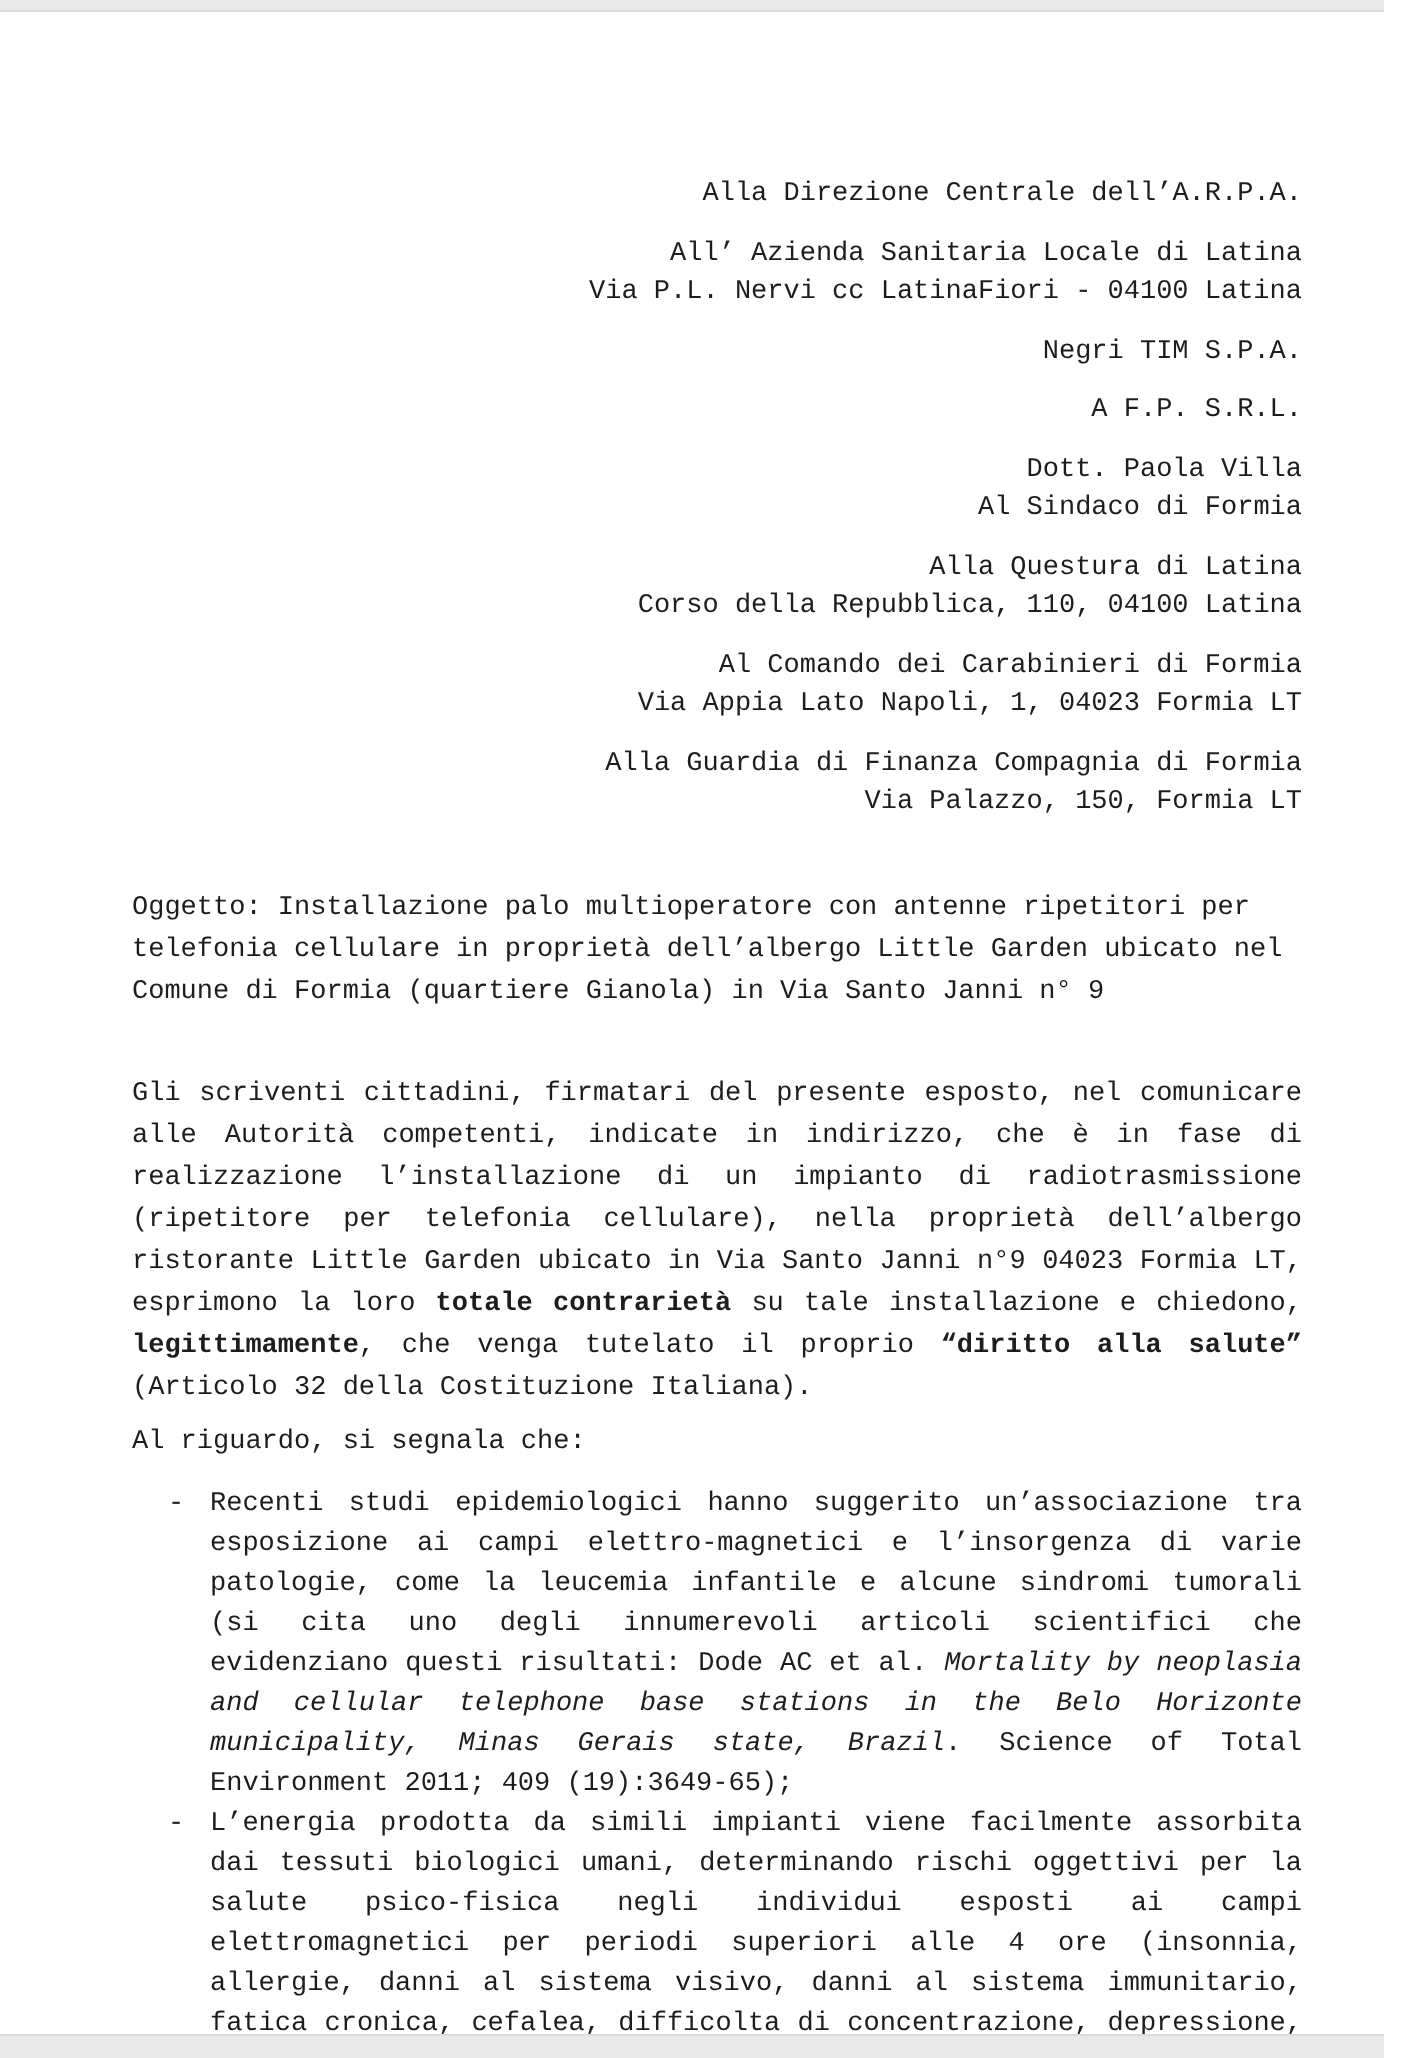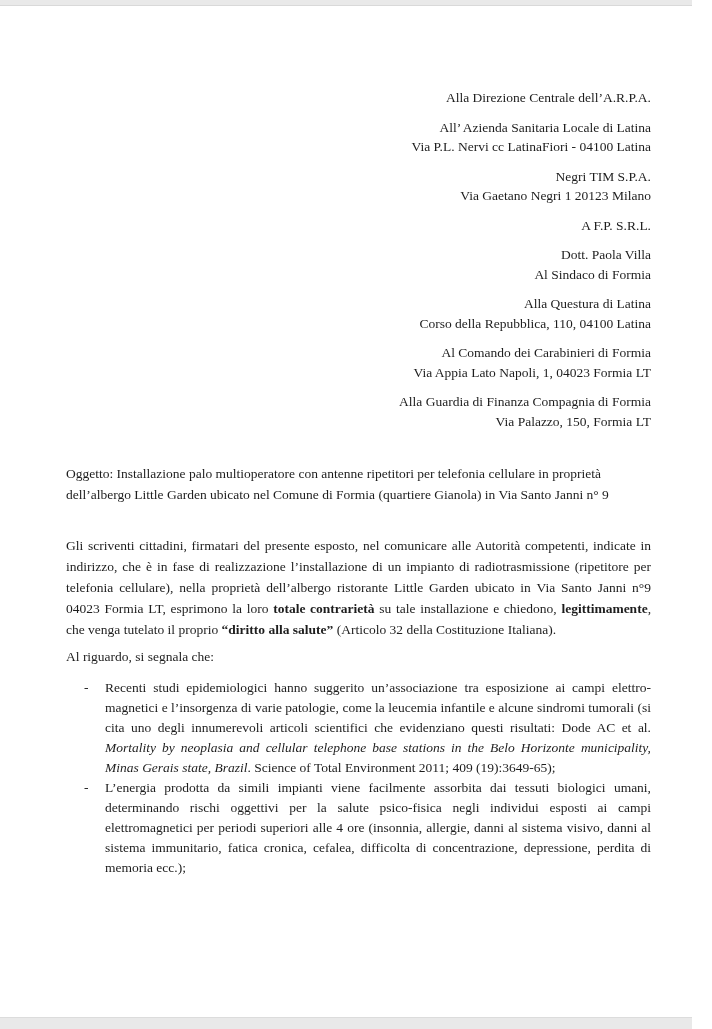--- a/index.html
+++ b/index.html
@@ -2,21 +2,21 @@
 <html><head>
 <meta charset="utf-8">
 <style>
   html, body { margin: 0; padding: 0; background: #ffffff; }
   .page {
     position: relative;
     width: 692px;
     height: 1029px;
     background: #ffffff;
     overflow: hidden;
-    font-family: Liberation Serif, serif;
+    font-family: Liberation Mono, monospace;
     color: #1d1d1d;
   }
   .edge-bar {
     position: absolute;
     left: 0; right: 0;
     background: #e9e9e9;
   }
   .edge-bar.top { top: 0; height: 5px; border-bottom: 1px solid #d9d9d9; }
   .edge-bar.bottom { bottom: 0; height: 11px; border-top: 1px solid #dcdcdc; }
   .content {
@@ -55,21 +55,20 @@
     <div class="recipients">
       <div class="recipient-group">
         <div class="rline">Alla Direzione Centrale dell’A.R.P.A.</div>
       </div>
       <div class="recipient-group">
         <div class="rline">All’ Azienda Sanitaria Locale di Latina</div>
         <div class="rline">Via P.L. Nervi cc LatinaFiori - 04100 Latina</div>
       </div>
       <div class="recipient-group">
         <div class="rline">Negri TIM S.P.A.</div>
-        <div class="rline">Via Gaetano Negri 1 20123 Milano</div>
       </div>
       <div class="recipient-group">
         <div class="rline">A F.P. S.R.L.</div>
       </div>
       <div class="recipient-group">
         <div class="rline">Dott. Paola Villa</div>
         <div class="rline">Al Sindaco di Formia</div>
       </div>
       <div class="recipient-group">
         <div class="rline">Alla Questura di Latina</div>

